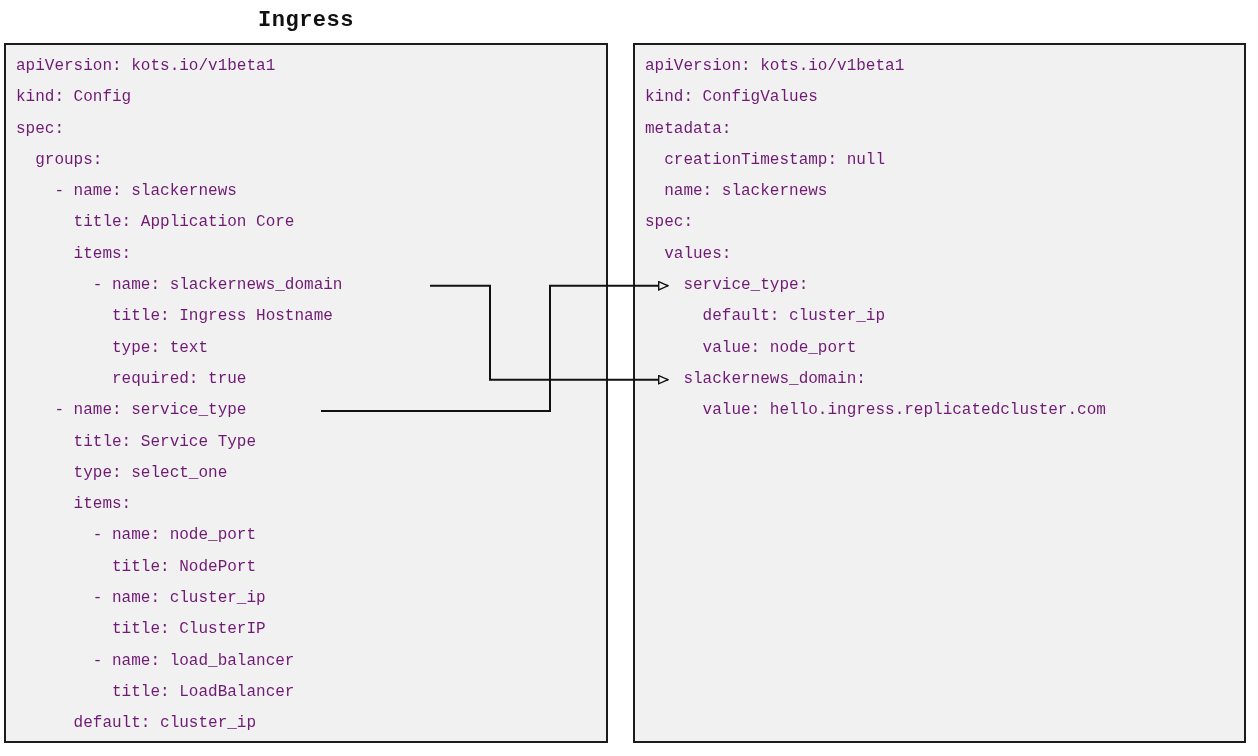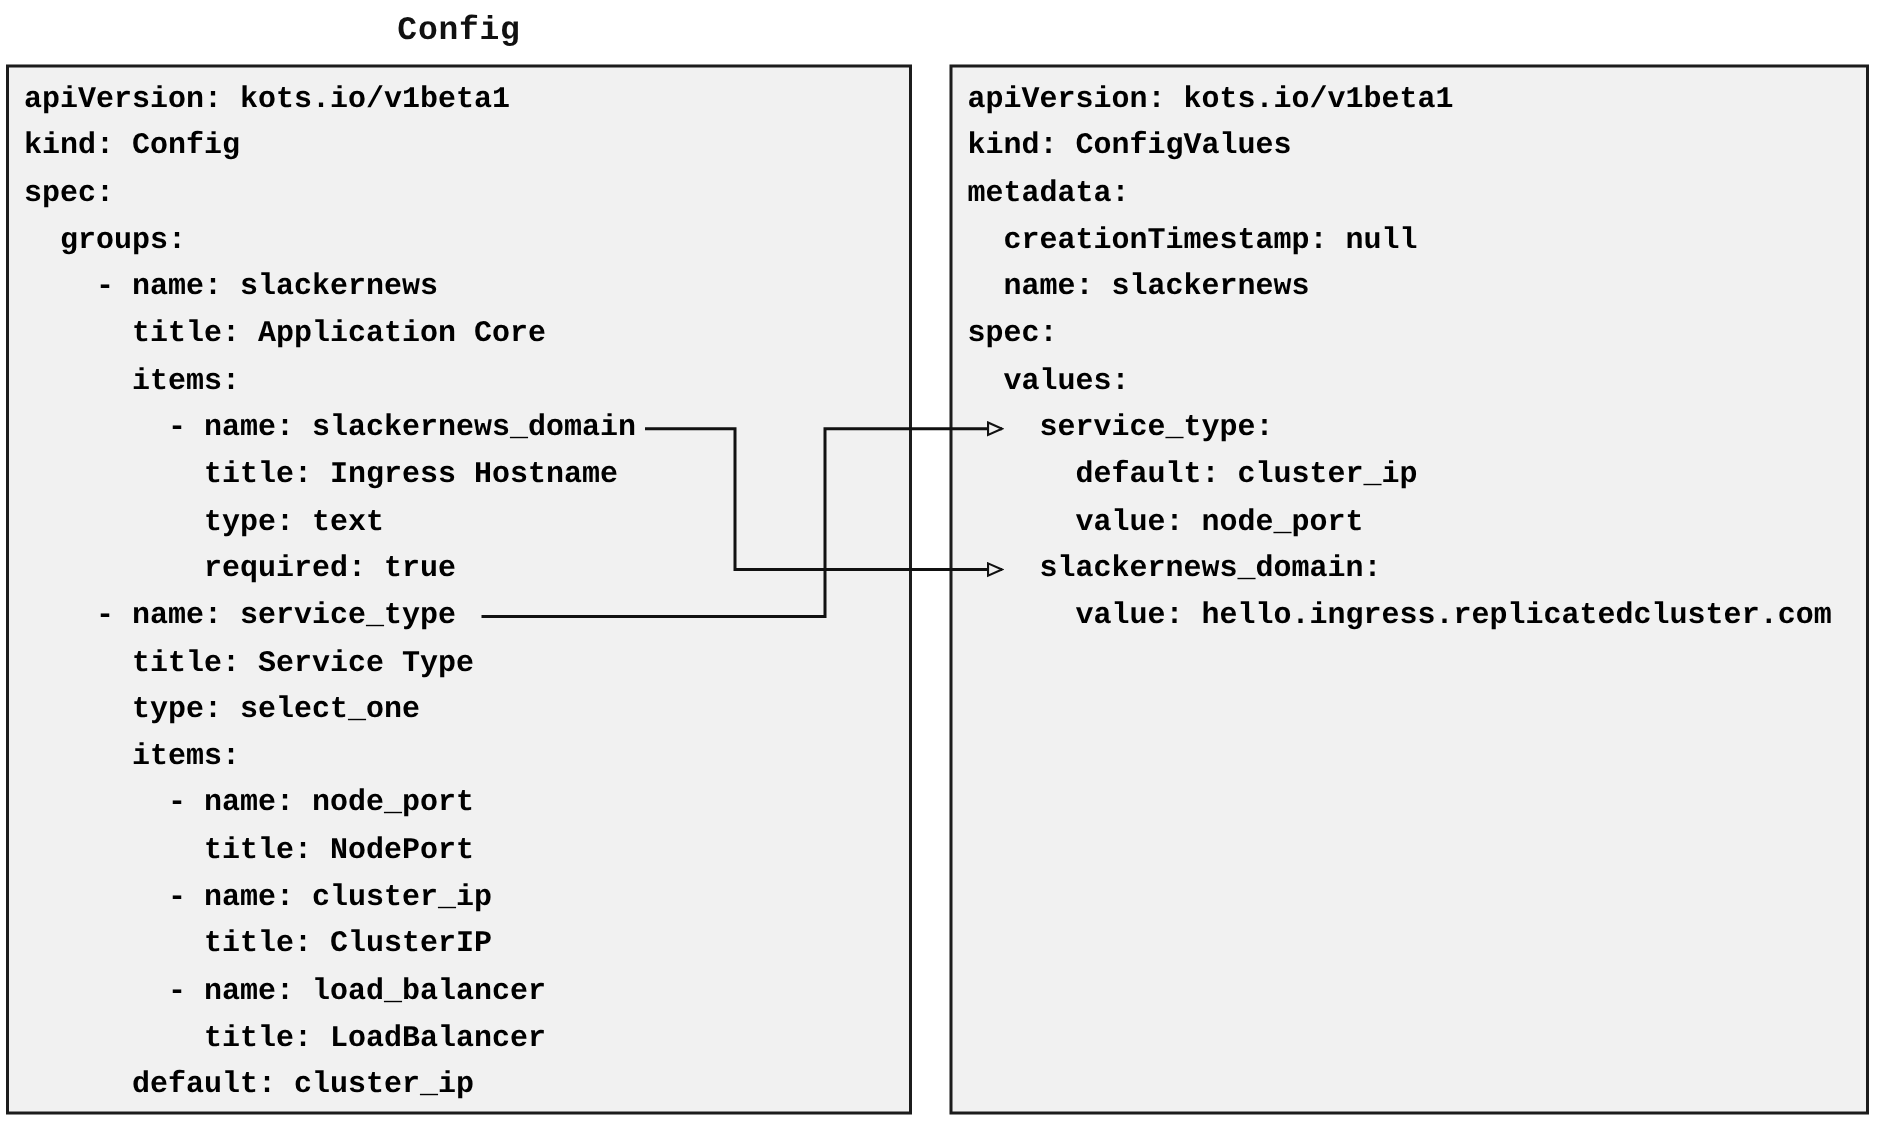--- a/index.html
+++ b/index.html
@@ -35,41 +35,41 @@
     background: #f1f1f1;
     border: 2px solid #1c1c1c;
     box-sizing: border-box;
   }
   .yaml-box.left  { left: 4px;   width: 604px; }
   .yaml-box.right { left: 633px; width: 613px; }
   .yaml-box pre {
     margin: 0;
     padding: 6px 0 0 10px;
     font-family: "Liberation Mono", "DejaVu Sans Mono", monospace;
-    font-weight: bold;
-    font-size: 20px;
+    font-weight: normal;
+    font-size: 16px;
     line-height: 31.3px;
-    color: #000000;
+    color: #701a75;
     white-space: pre;
   }
   svg.overlay {
     position: absolute;
     left: 0;
     top: 0;
     width: 1258px;
     height: 756px;
     pointer-events: none;
   }
 </style>
 </head>
 <body>
 
 <div class="canvas">
 
-  <div class="box-title left">Config</div>
+  <div class="box-title left">Ingress</div>
 
 
   <div class="yaml-box left">
     <pre>apiVersion: kots.io/v1beta1
 kind: Config
 spec:
   groups:
     - name: slackernews
       title: Application Core
       items:

